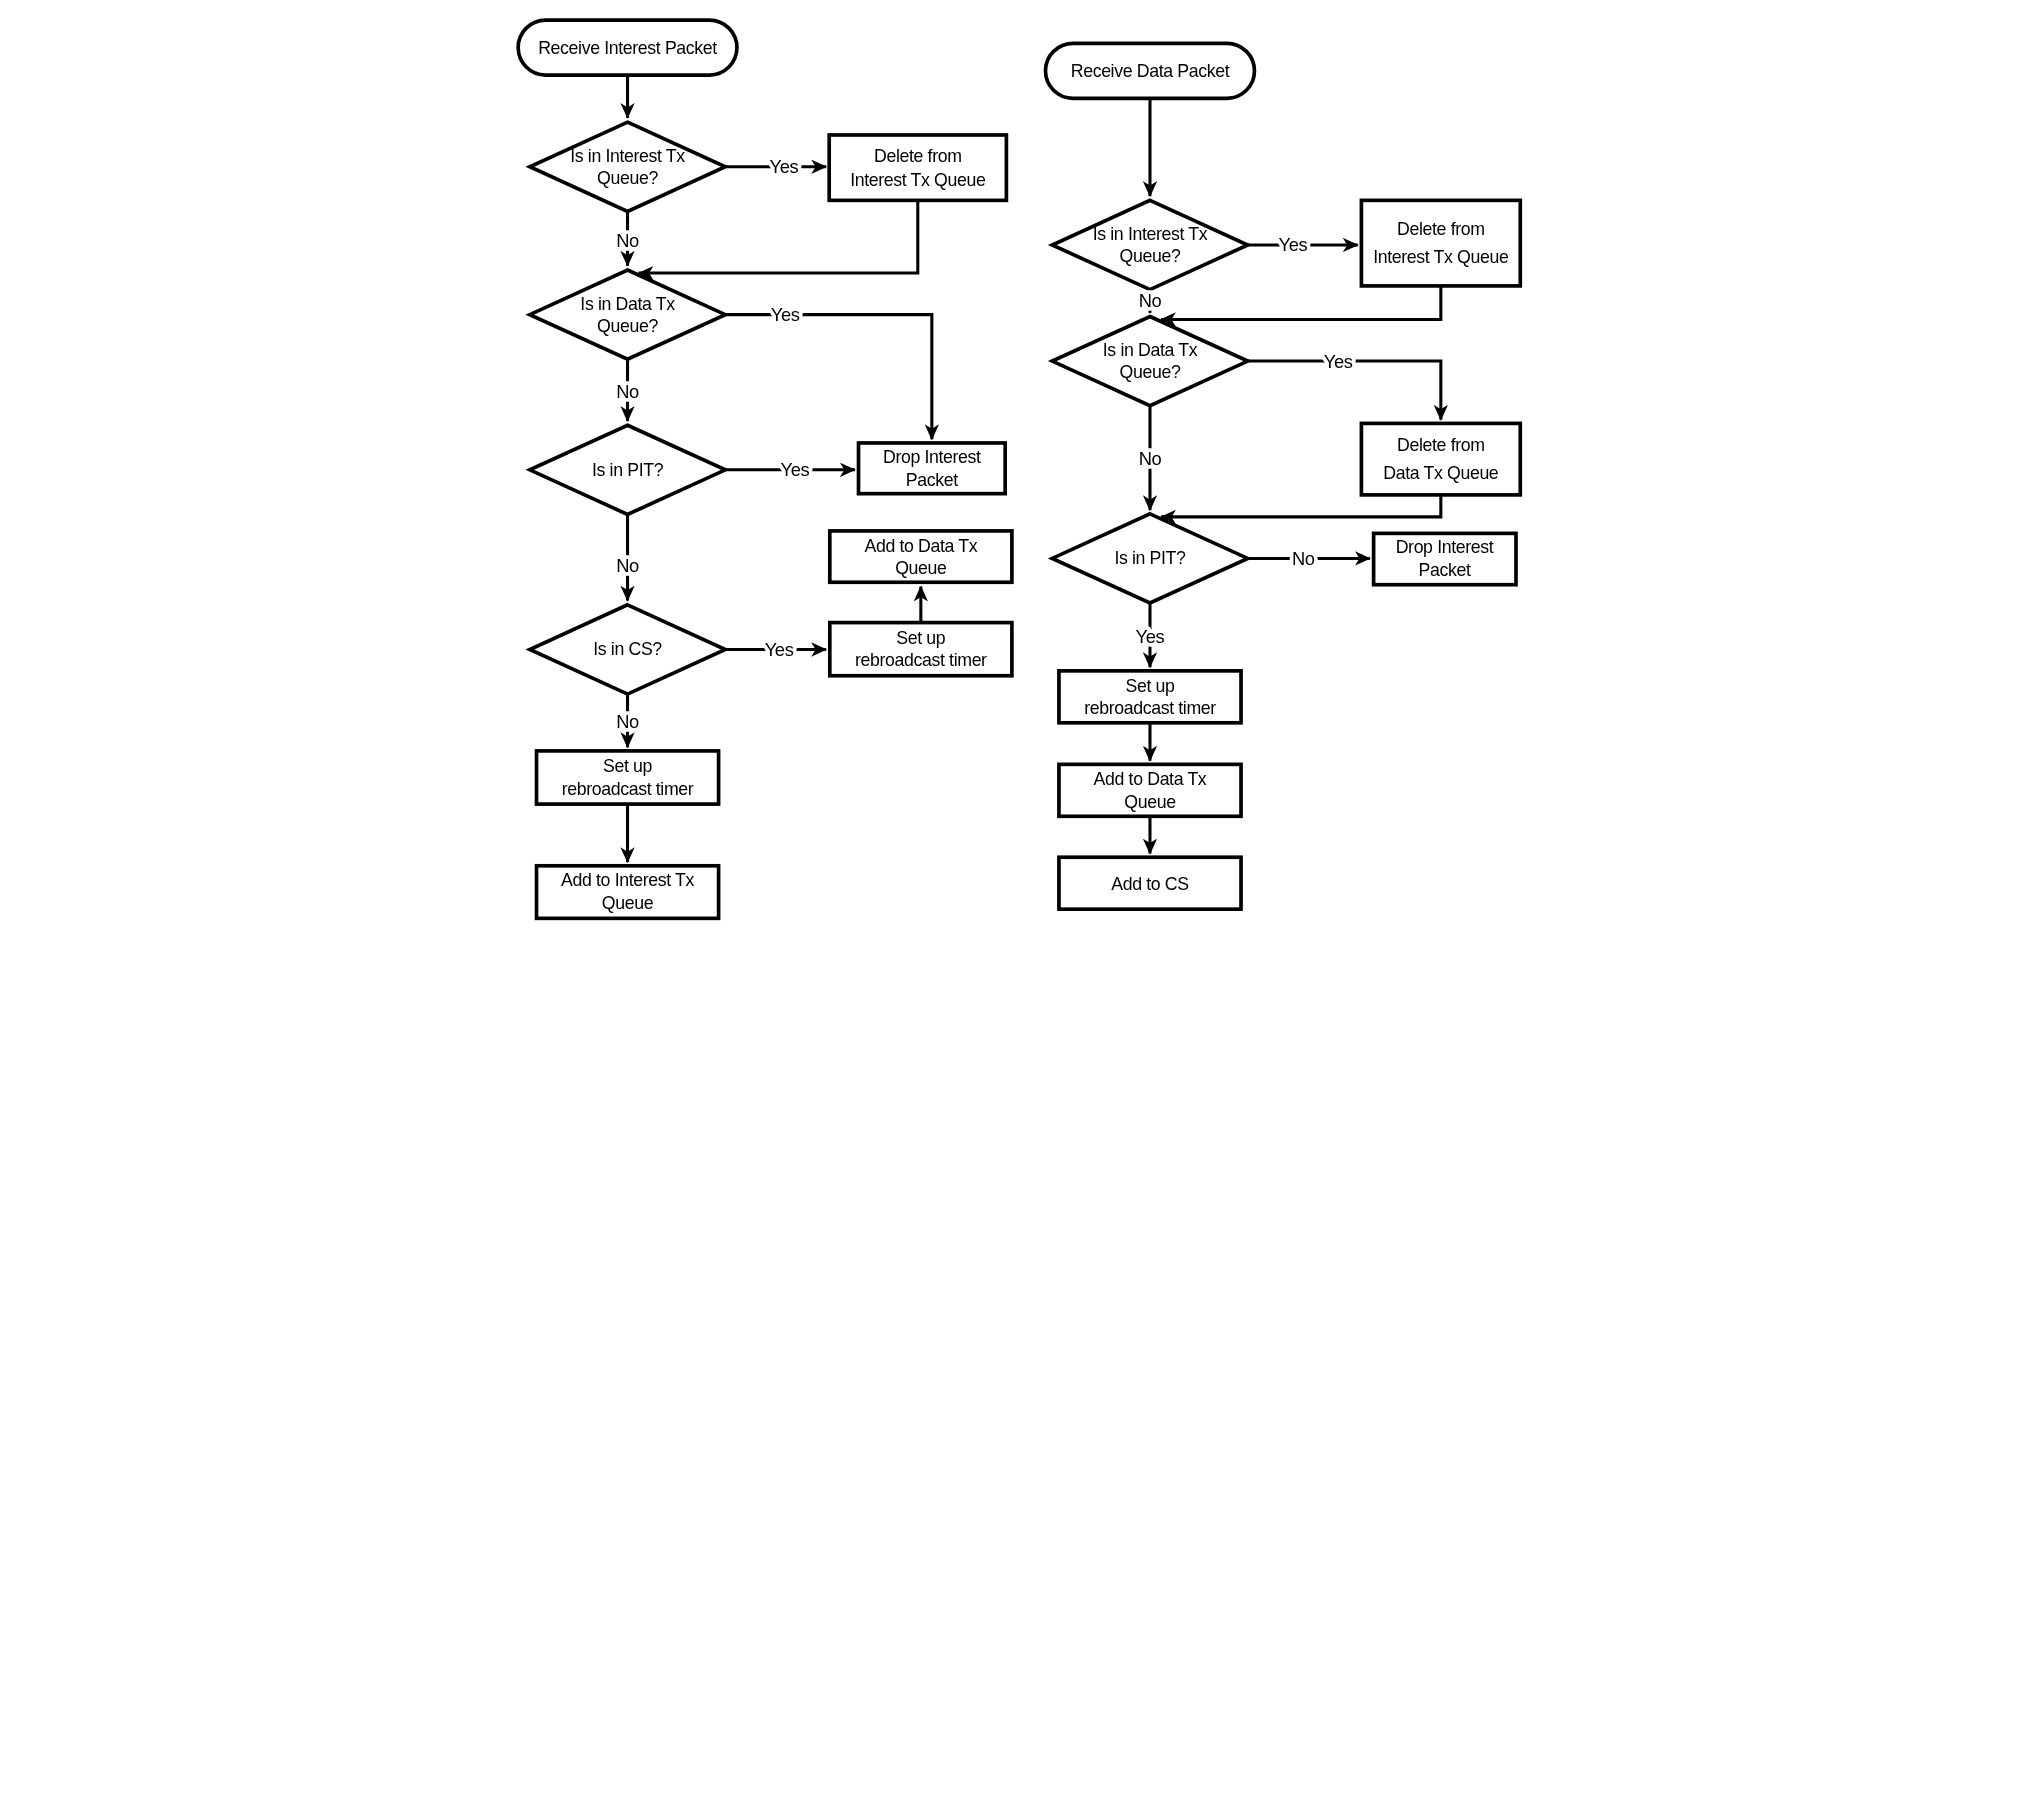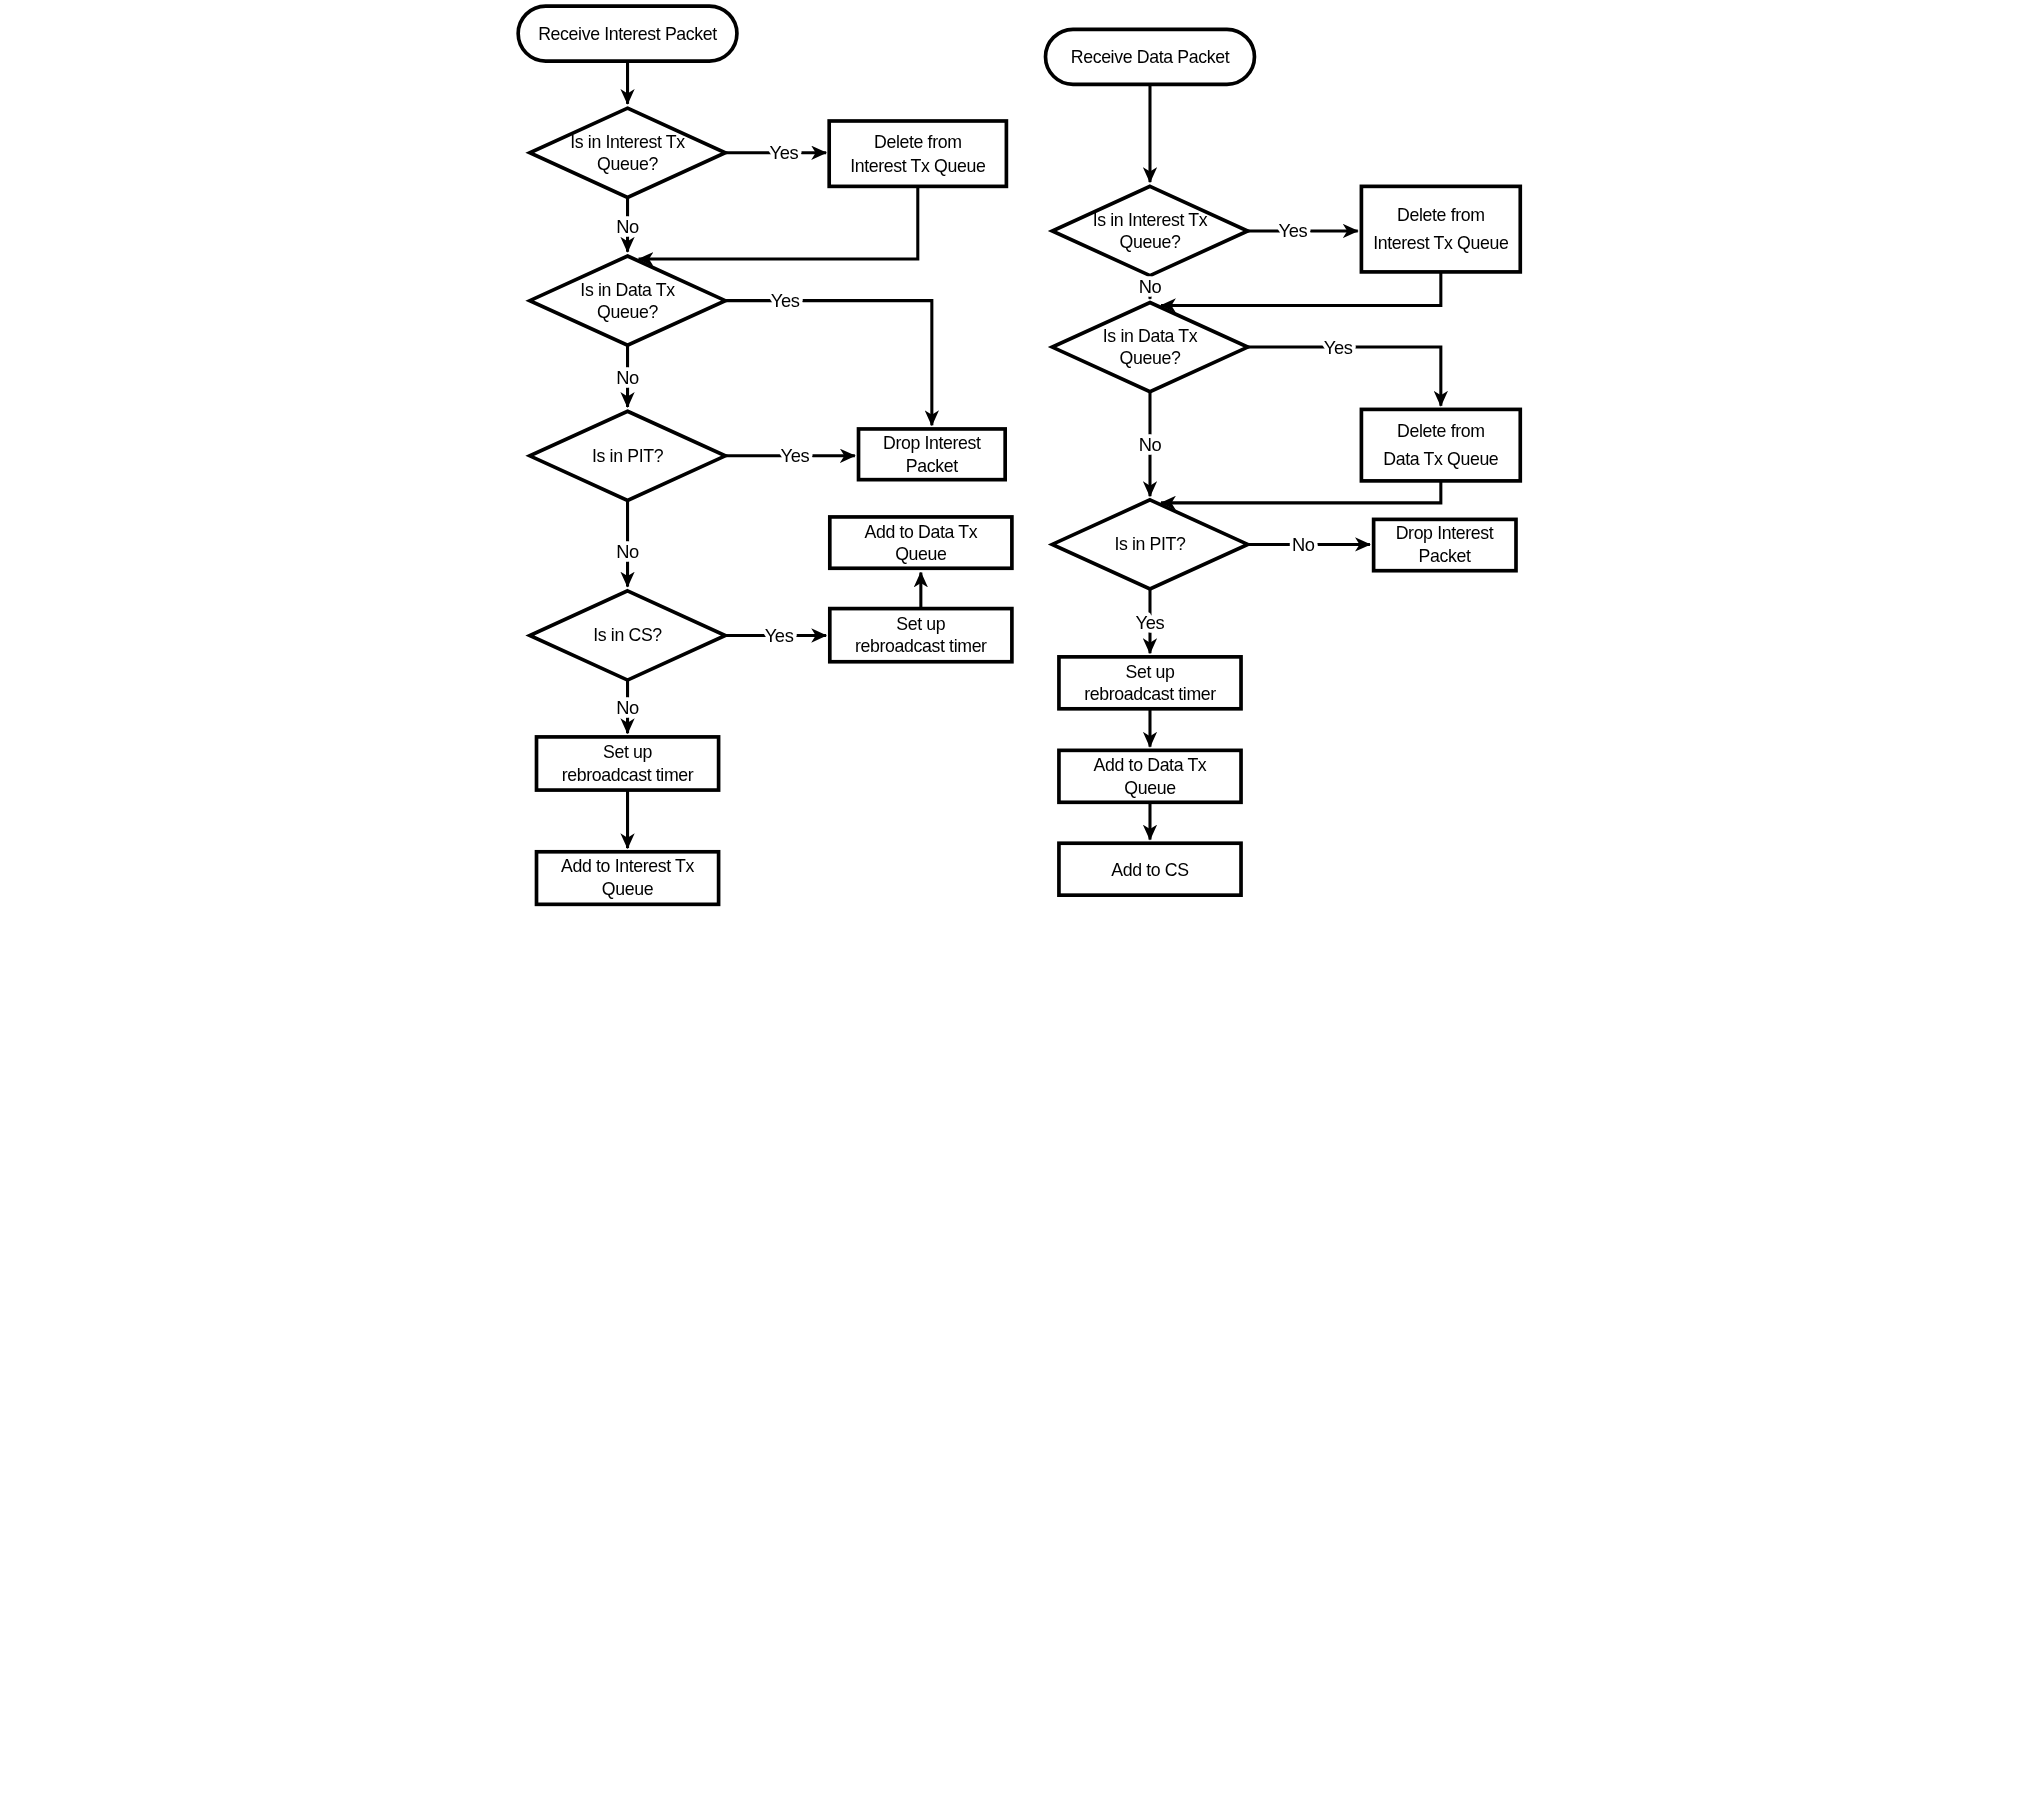--- a/index.html
+++ b/index.html
@@ -3,21 +3,21 @@
 <meta charset="utf-8">
 <style>
   html, body {
     margin: 0;
     padding: 0;
     background: #ffffff;
   }
   .page {
     width: 100%;
     max-width: 1018px;
-    margin: 0 auto;
+    margin: 14px auto;
   }
   svg { display: block; width: 100%; height: auto; }
   .shape {
     fill: #ffffff;
     stroke: #000000;
     stroke-width: 6;
     stroke-linejoin: miter;
   }
   .edge {
     fill: none;

